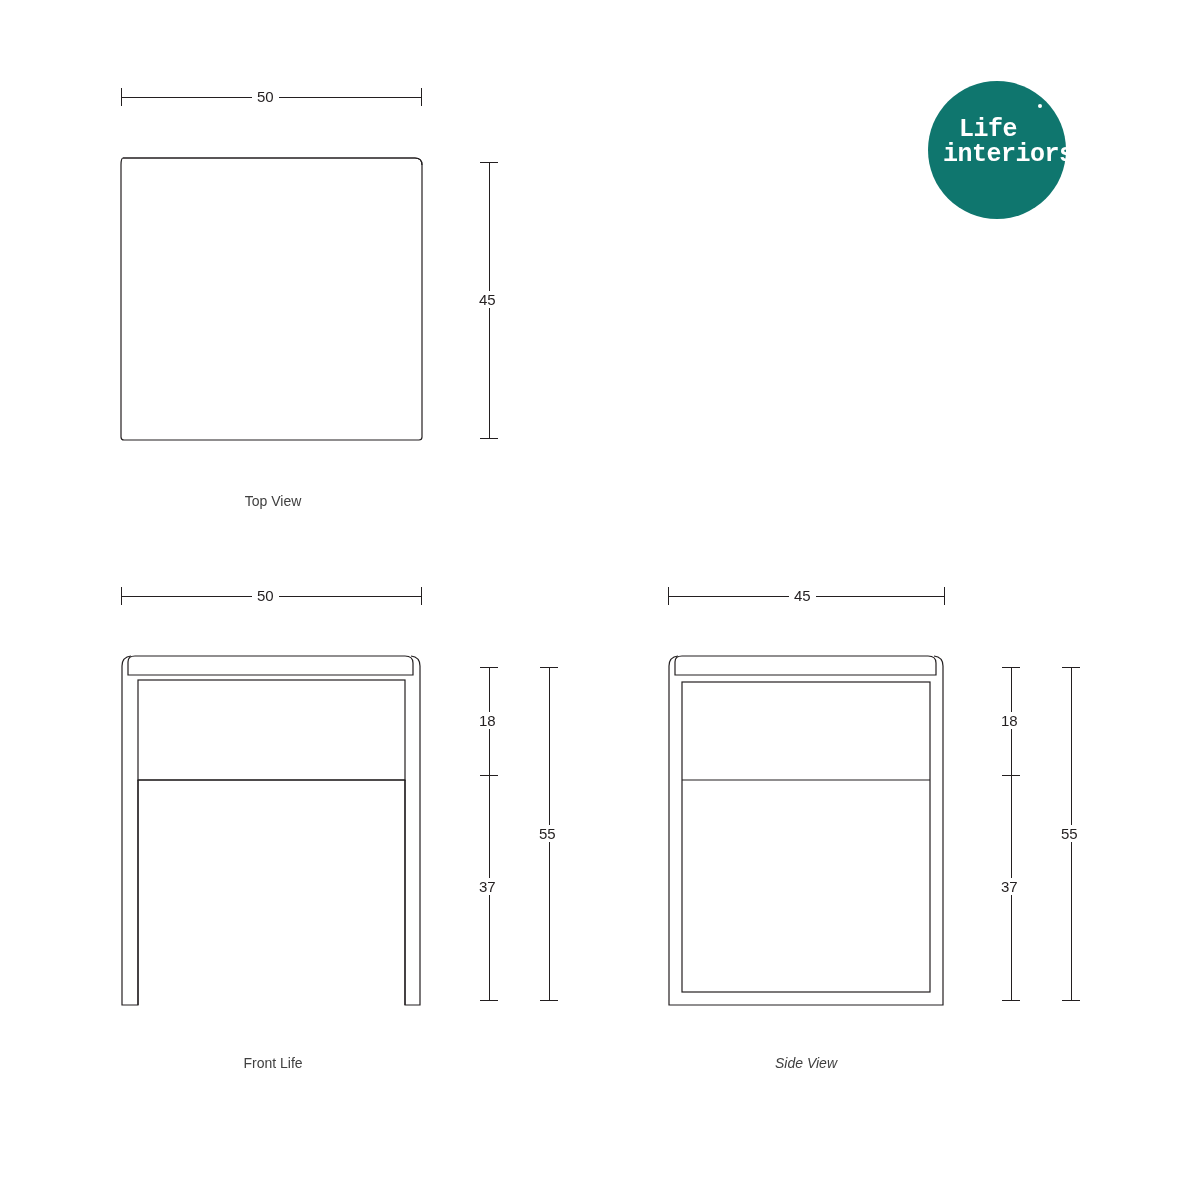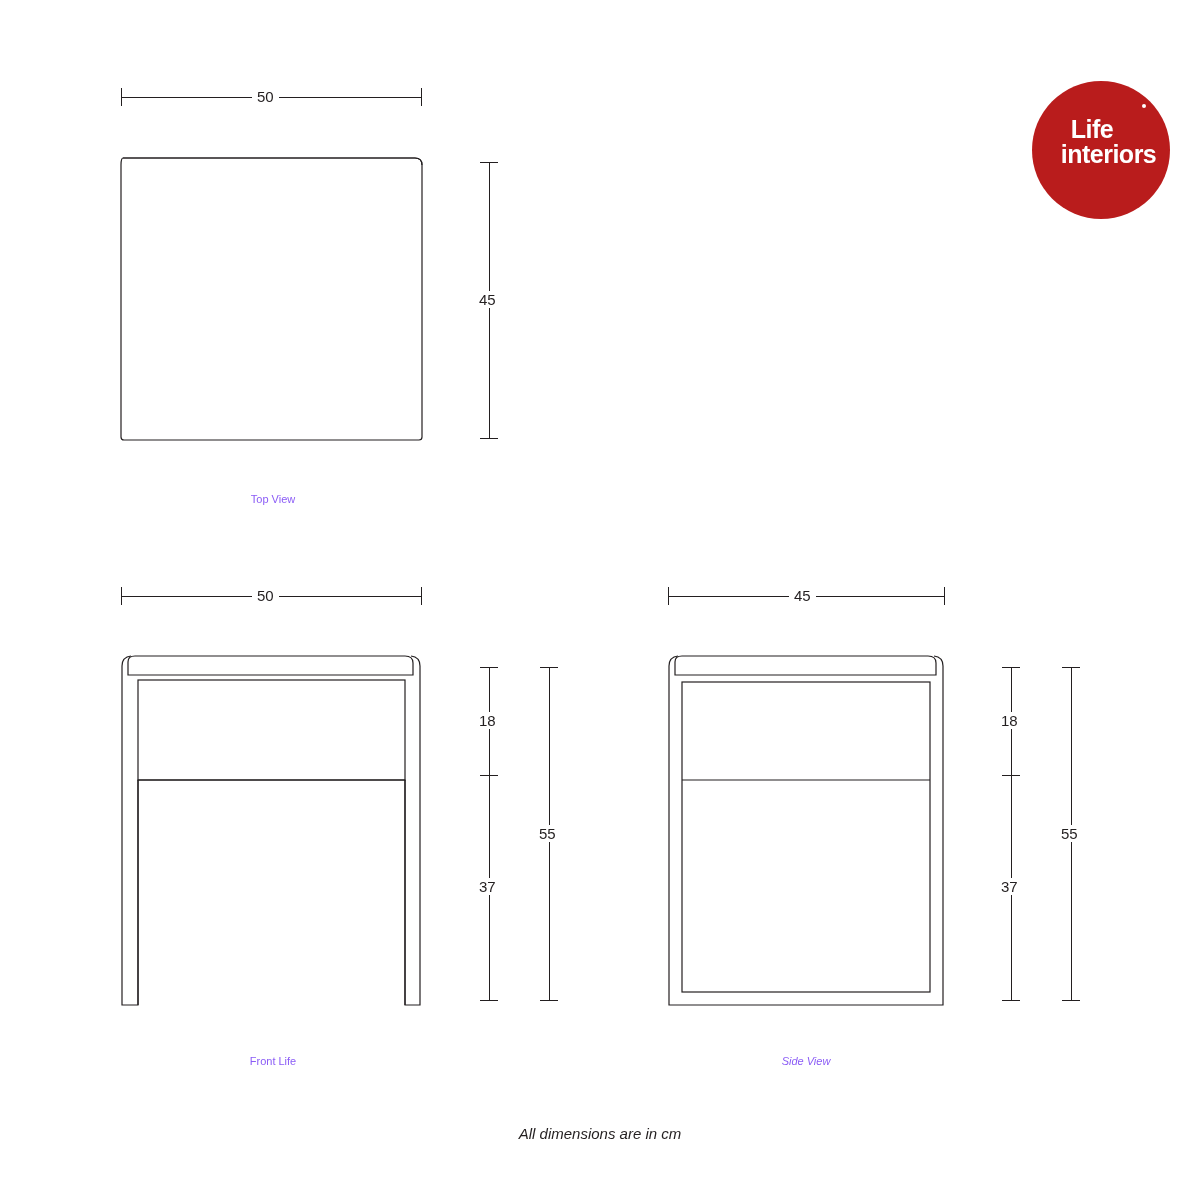--- a/index.html
+++ b/index.html
@@ -17,26 +17,27 @@
   }
   .stage {
     position: absolute;
     inset: 0;
   }
   .abs { position: absolute; }
 
   
   .logo {
     position: absolute;
-    left: 1032px;
+    left: 928px;
     top: 81px;
     width: 138px;
     height: 138px;
     border-radius: 50%;
-    background: #b91c1c;
+    background: #0f766e;
+    font-family: Liberation Mono, monospace;
   }
   .logo-text {
     position: absolute;
     left: 0;
     top: 36px;
     width: 138px;
     text-align: center;
     color: #ffffff;
     font-weight: bold;
     line-height: 1.0;
@@ -79,22 +80,22 @@
   .dim-label {
     position: absolute;
     font-size: 15px;
     color: #231f20;
     background: #ffffff;
     padding: 0 5px;
     white-space: nowrap;
   }
   .view-label {
     position: absolute;
-    font-size: 11px;
-    color: #8b5cf6;
+    font-size: 14px;
+    color: #404040;
     text-align: center;
     white-space: nowrap;
   }
   .footnote {
     position: absolute;
     font-size: 15px;
     font-style: italic;
     color: #231f20;
     text-align: center;
     white-space: nowrap;
@@ -194,15 +195,14 @@
   <div class="line-v" style="left:1011px; top:775px; height:225px;"></div>
   <div class="dim-label" style="left:996px; top:878px;">37</div>
 
   <div class="line-h" style="left:1062px; top:667px; width:18px;"></div>
   <div class="line-h" style="left:1062px; top:1000px; width:18px;"></div>
   <div class="line-v" style="left:1071px; top:667px; height:333px;"></div>
   <div class="dim-label" style="left:1056px; top:825px;">55</div>
 
   <div class="view-label" style="left:706px; top:1055px; width:200px;font-style:italic;">Side View</div>
 
-  <div class="footnote" style="left:400px; top:1125px; width:400px;">All dimensions are in cm</div>
 
 </div>
 
 </body></html>

